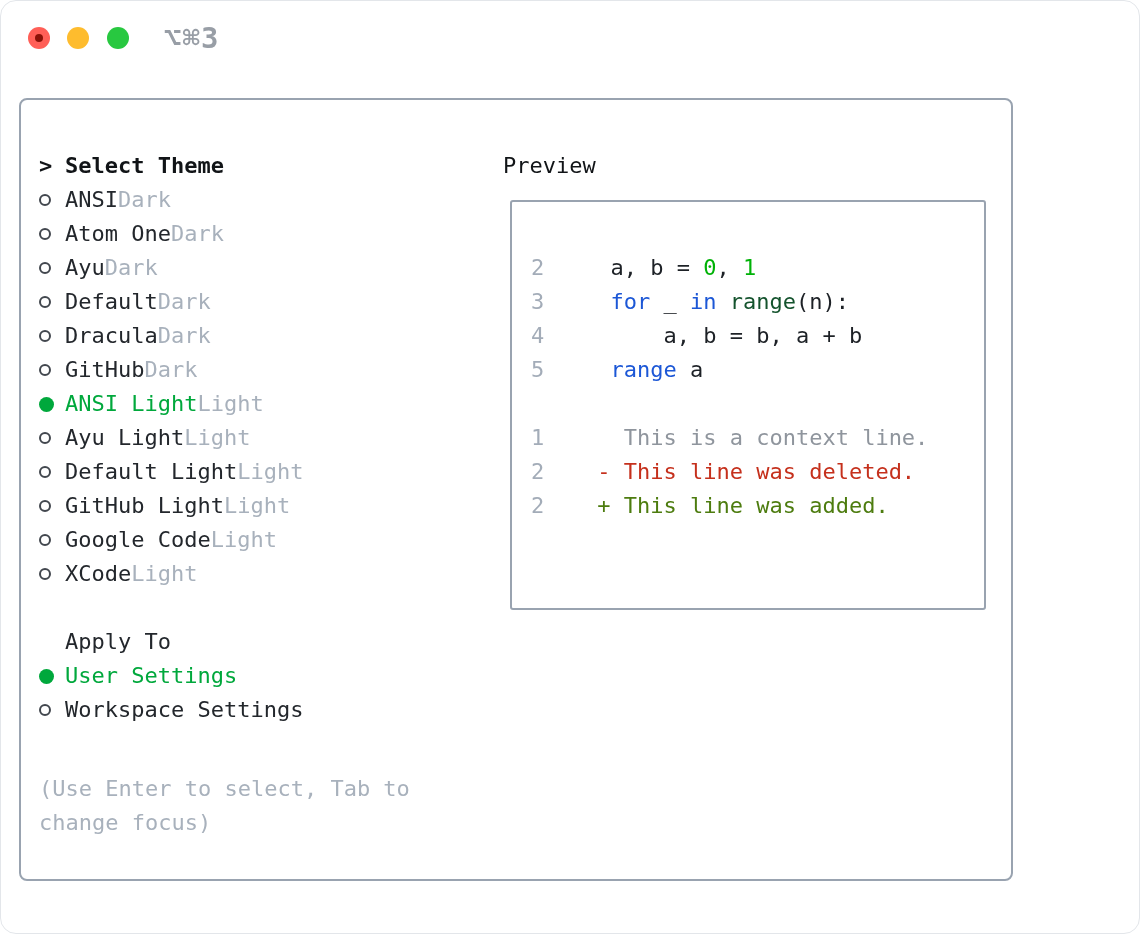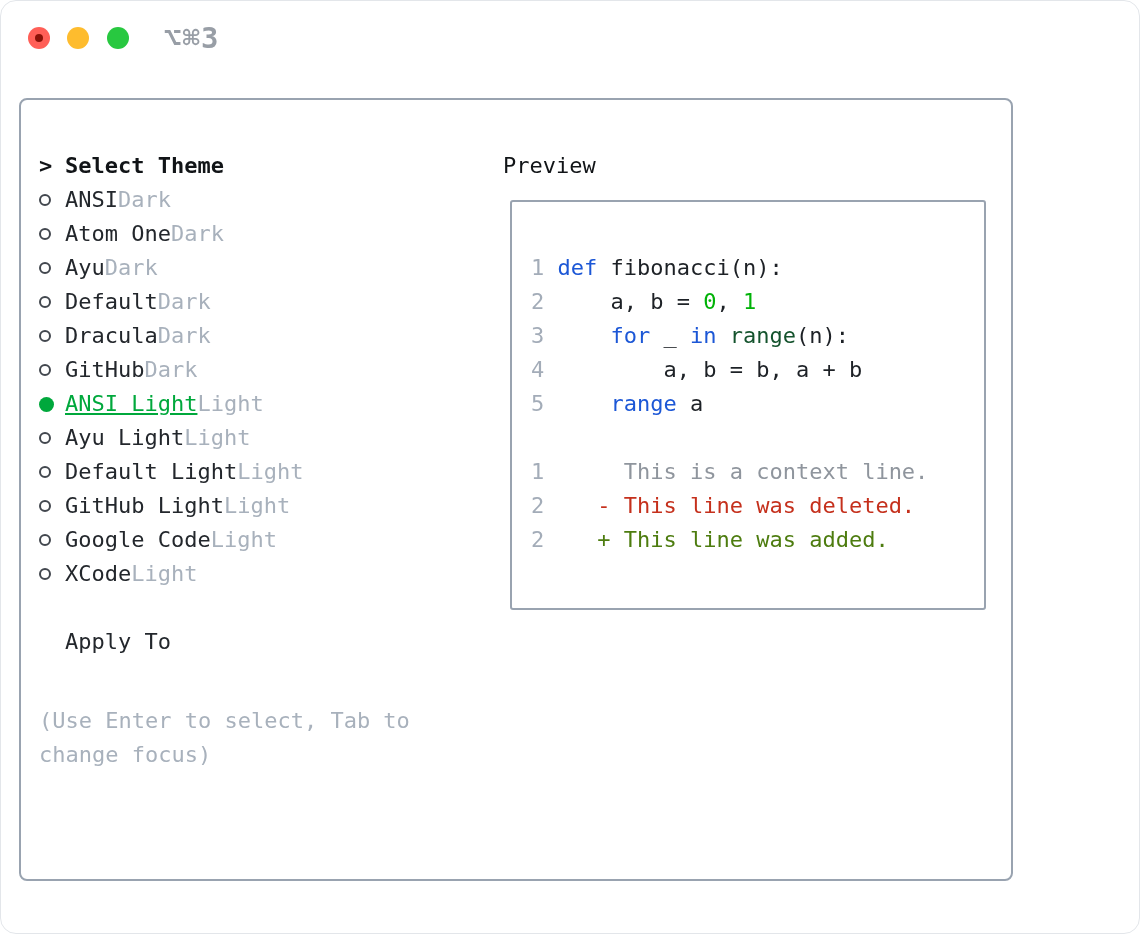--- a/index.html
+++ b/index.html
@@ -47,21 +47,21 @@
   }
   .row.blank { height: 34px; }
   .prefix { width: 26px; flex: none; display: flex; align-items: center; }
   .cursor { font-weight: bold; color: #111417; }
   .hdr { font-weight: bold; color: #111417; }
   .ring {
     width: 12px; height: 12px; border-radius: 50%;
     border: 2px solid #42474e; background: transparent;
   }
   .dot-sel { width: 15px; height: 15px; border-radius: 50%; background: #00a83c; }
-  .sel-green { color: #00a83c; text-decoration: underline; }
+  .sel-green { color: #00a83c; }
   .muted { color: #a8b1bc; }
   .hint {
     width: 400px; font-size: 22px; line-height: 34px;
     color: #a8b1bc; white-space: pre-line; margin-top: 11px;
   }
   
   .preview-head {
     position: absolute; left: 482px; top: 49px;
     height: 34px; font-size: 22px; line-height: 34px;
     font-weight: normal; color: #111417;
@@ -118,31 +118,34 @@
           <div class="row"><span class="prefix"><span class="ring"></span></span><span class="">XCode</span> <span class="muted">Light</span></div>
         </div>
 
       <div class="row blank"></div>
 
       <div class="row">
         <span class="prefix"></span>
         <span>Apply To</span>
       </div>
 
+      <div id="apply-list">
+          <div class="row"><span class="prefix"><span class="dot-sel"></span></span><span class="sel-green">User Settings</span></div>
+          <div class="row"><span class="prefix"><span class="ring"></span></span><span class="">Workspace Settings</span></div>
+        </div>
 
       <div class="row blank"></div>
 
       <div class="hint">(Use Enter to select, Tab to
 change focus)</div>
     </div>
 
     <div class="preview-head">Preview</div>
 
     <div class="preview-box" id="preview-code">
-        <div class="prow"><span class="lnum">1 </span><span class="tk-kw">def</span><span class="tk-plain"> fibonacci(n):</span></div>
         <div class="prow"><span class="lnum">2 </span><span class="tk-plain">    a, b = </span><span class="tk-gr">0</span><span class="tk-plain">, </span><span class="tk-gr">1</span></div>
         <div class="prow"><span class="lnum">3 </span><span class="tk-plain">    </span><span class="tk-kw">for</span><span class="tk-plain"> _ </span><span class="tk-kw">in</span><span class="tk-plain"> </span><span class="tk-cy">range</span><span class="tk-plain">(n):</span></div>
         <div class="prow"><span class="lnum">4 </span><span class="tk-plain">        a, b = b, a + b</span></div>
         <div class="prow"><span class="lnum">5 </span><span class="tk-plain">    </span><span class="tk-kw">range</span><span class="tk-plain"> a</span></div>
         <div class="prow"><span class="lnum">  </span></div>
         <div class="prow"><span class="lnum">1 </span><span class="tk-ctx">     This is a context line.</span></div>
         <div class="prow"><span class="lnum">2 </span><span class="tk-del">   - This line was deleted.</span></div>
         <div class="prow"><span class="lnum">2 </span><span class="tk-add">   + This line was added.</span></div>
       </div>
 

